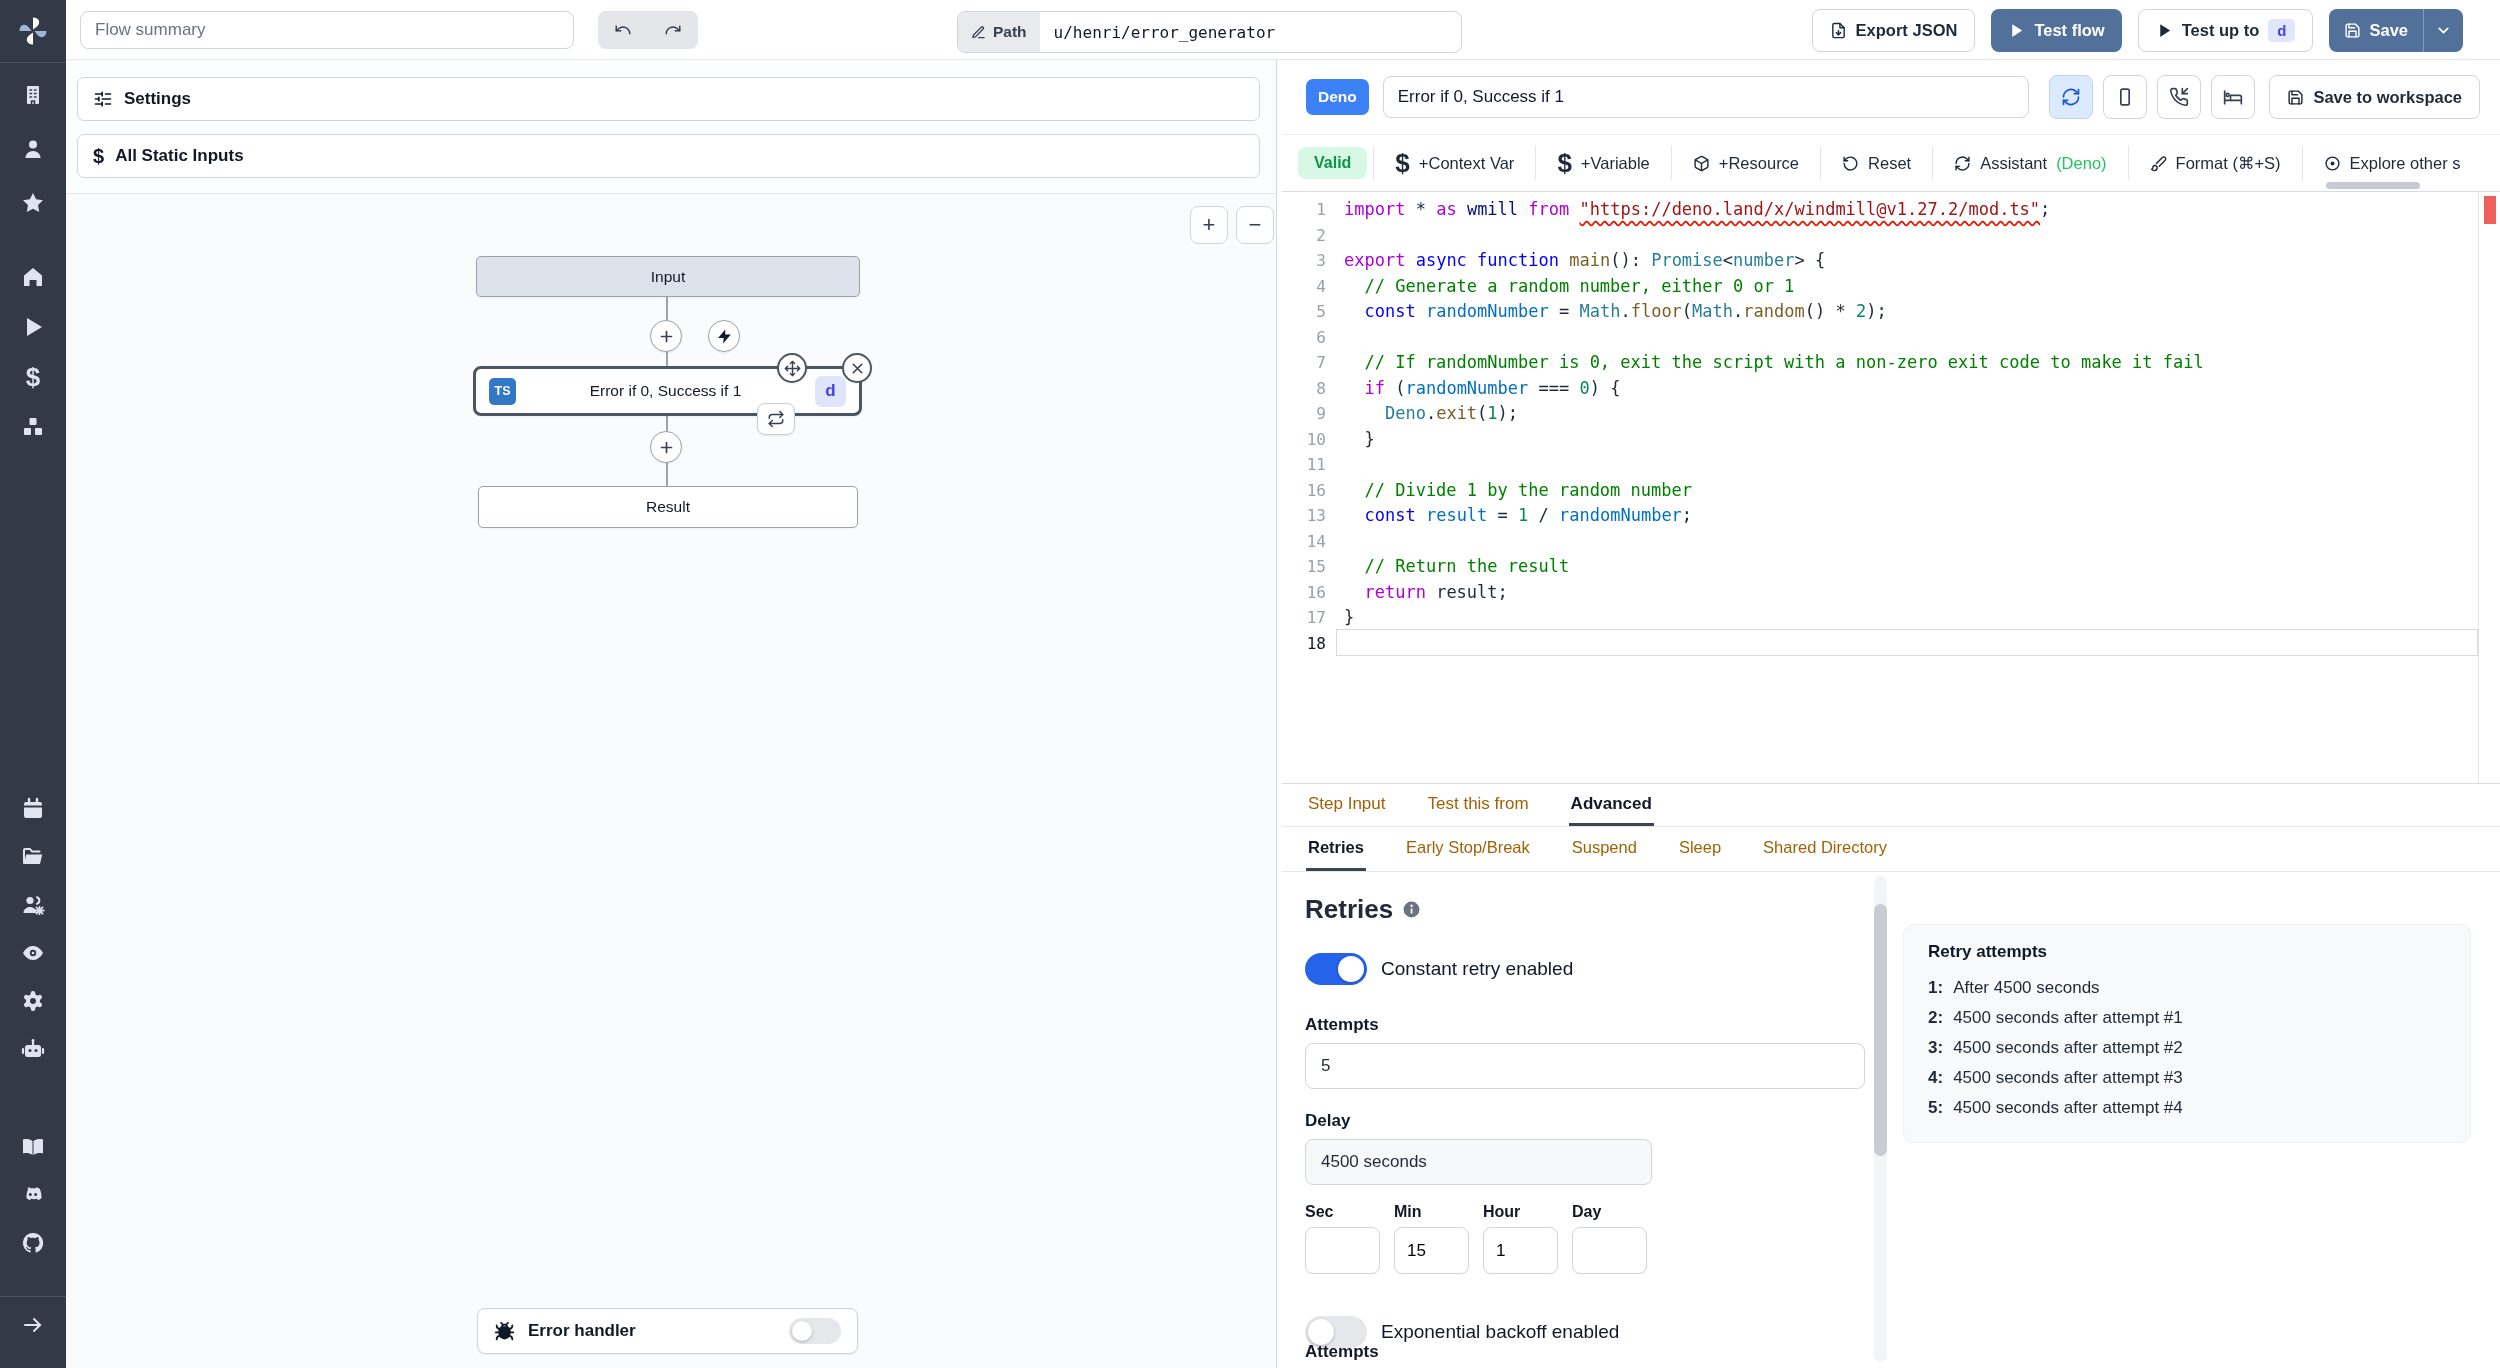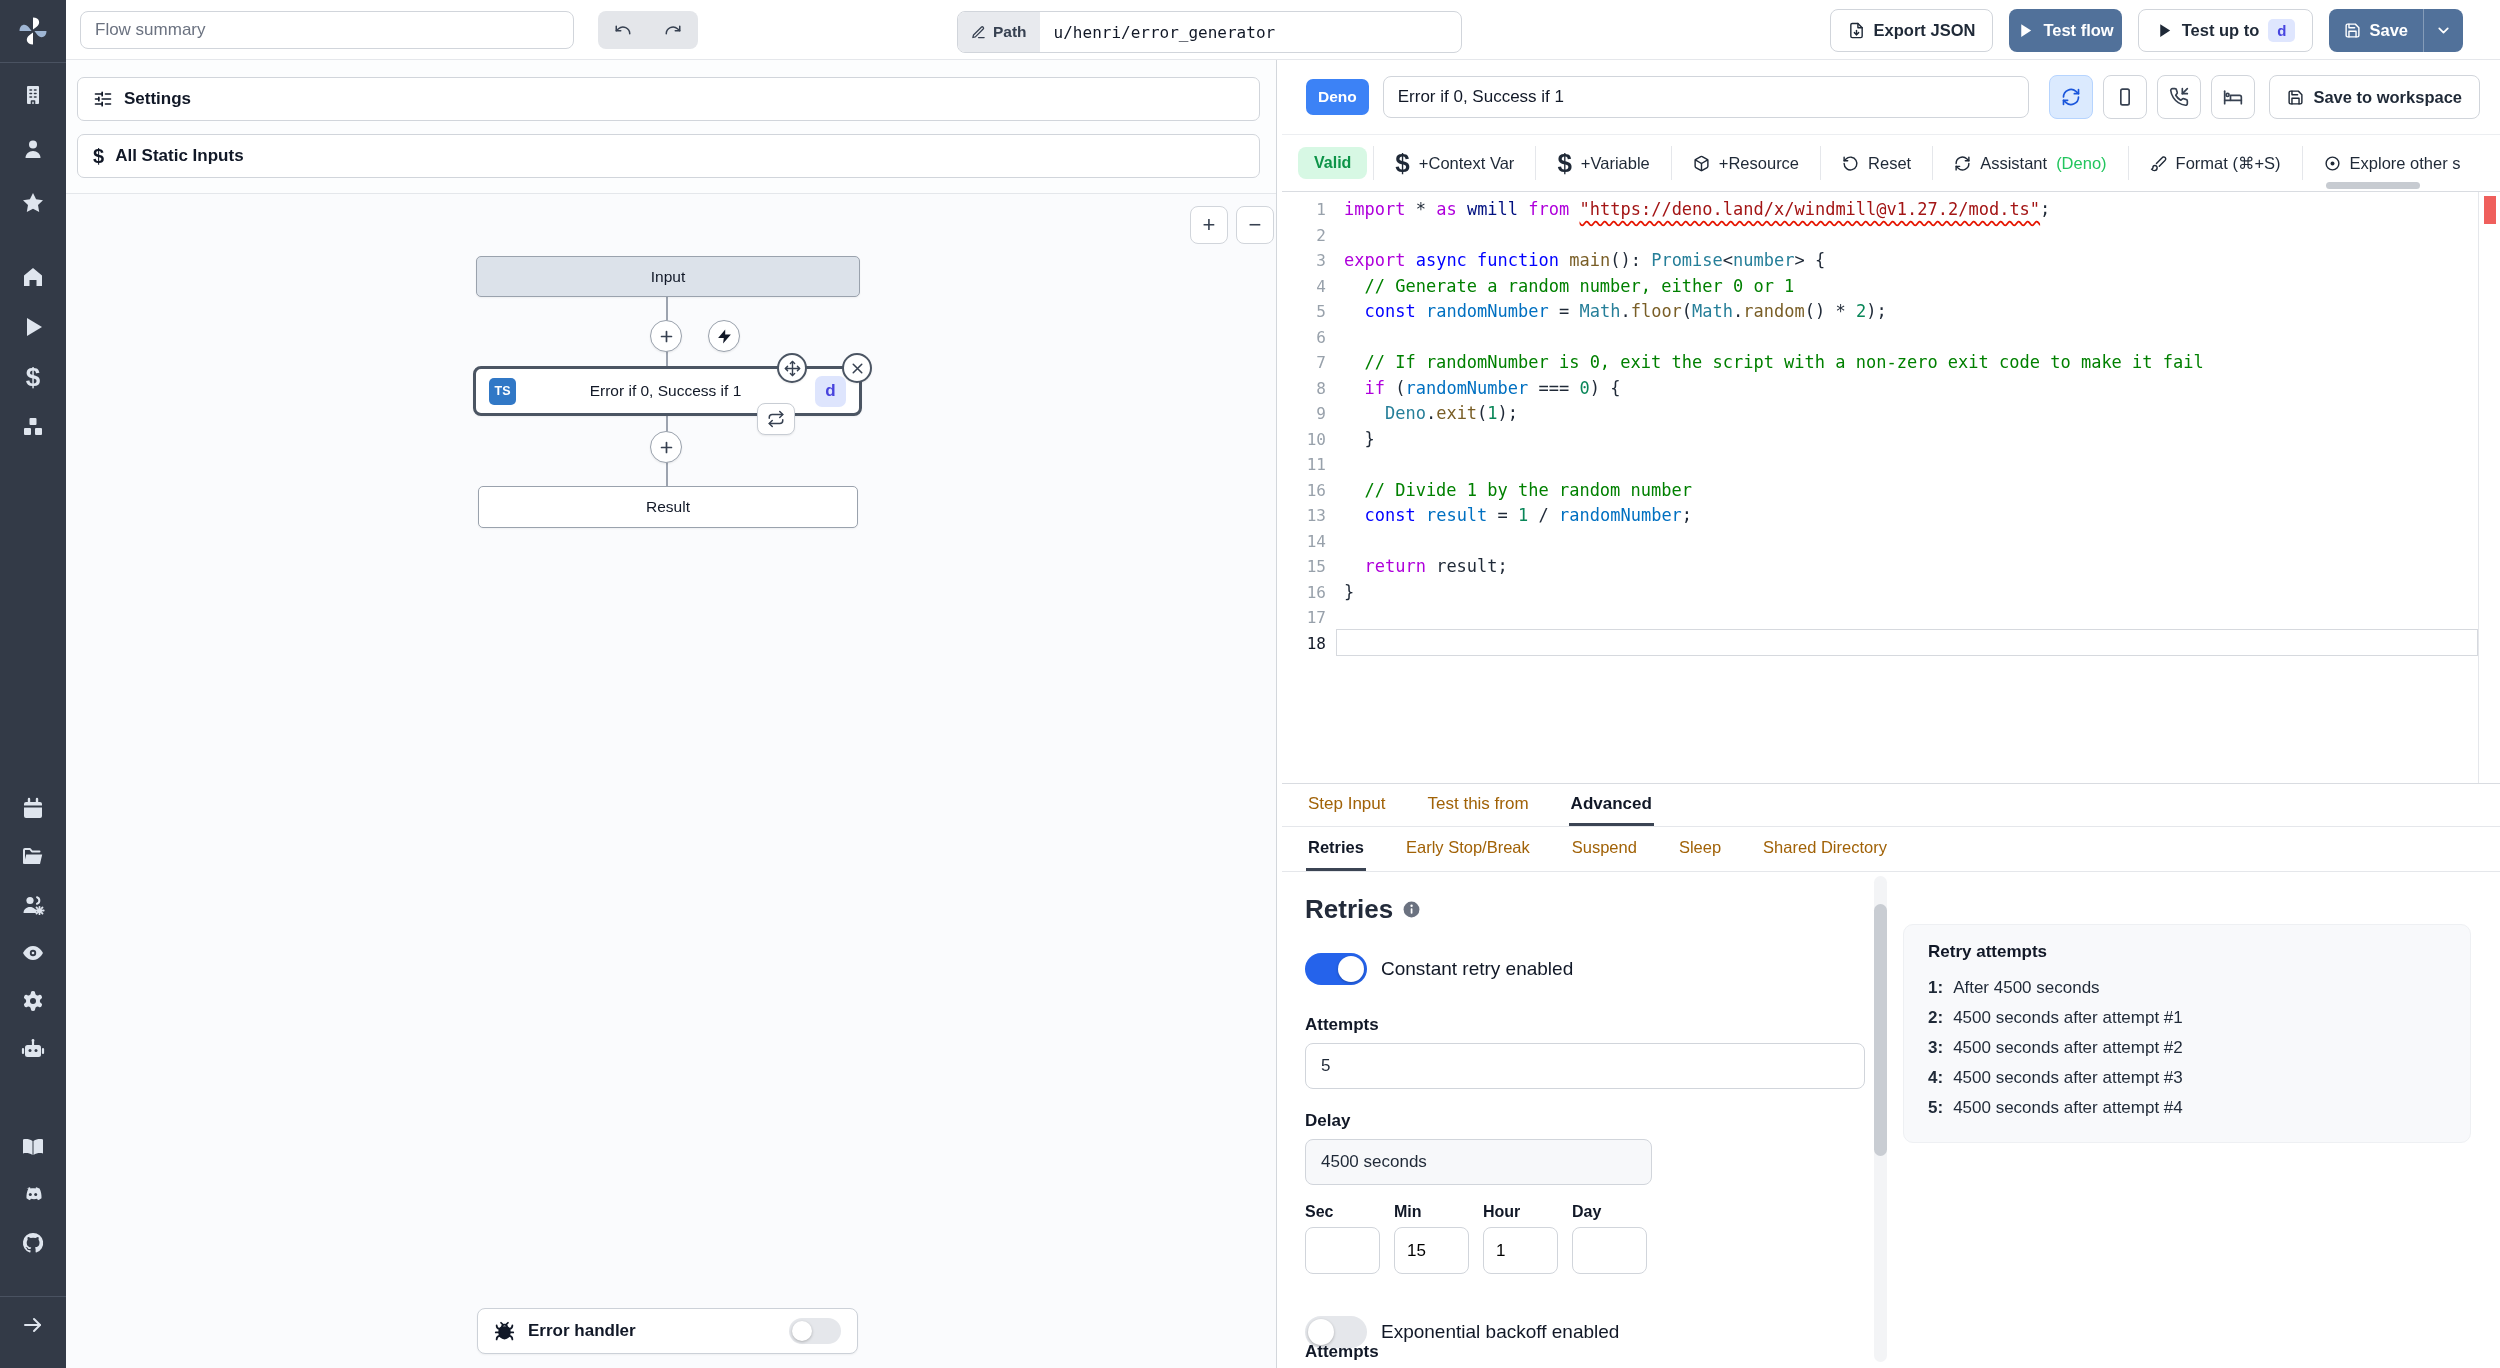--- a/index.html
+++ b/index.html
@@ -25,21 +25,21 @@
   .undoredo button { flex:1; background:none; border:none; color:#374151; display:flex; align-items:center; justify-content:center; cursor:pointer; }
   .undoredo svg { width:18px; height:18px; }
   .pathbox { position:absolute; left:891px; top:11px; width:505px; height:42px; border:1px solid #d1d5db; border-radius:8px; display:flex; overflow:hidden; background:#fff; cursor:pointer; }
   .pathbox .pseg { background:#e8eaee; display:flex; align-items:center; gap:7px; padding:0 13px; font-size:15.5px; font-weight:600; color:#374151; }
   .pathbox .pseg svg { width:15px; height:15px; }
   .pathbox .pval { display:flex; align-items:center; padding:0 14px; font-size:16px; color:#111827; }
   .tb-right { position:absolute; right:37px; top:9px; height:43px; display:flex; gap:16px;margin-left:12px; }
   .btn { display:flex; align-items:center; gap:9px; border-radius:8px; font-size:16.5px; font-weight:600; cursor:pointer; border:1px solid transparent; }
   .btn svg { width:17px; height:17px; }
   .btn-outline { background:#fff; border-color:#d1d5db; color:#1f2937; padding:0 17px; }
-  .btn-blue { background:#51719a; color:#fff; padding:0 8px; border:none; }
+  .btn-blue { background:#51719a; color:#fff; padding:0 17px; border:none; }
   .badge-d { background:#dfe6fe; color:#4744e0; font-weight:700; font-size:15px; border-radius:5px; padding:3px 9px; }
   .save-split { display:flex; background:#51719a; border-radius:8px; color:#fff; cursor:pointer; }
   .save-split .sleft { display:flex; align-items:center; gap:8px; padding:0 15px; font-size:16.5px; font-weight:600; }
   .save-split .sdiv { width:1px; background:rgba(255,255,255,.3); }
   .save-split .sright { display:flex; align-items:center; padding:0 11px; }
   .save-split svg { width:17px; height:17px; }
 
   
   .content { flex:1; display:flex; min-height:0; }
   .flow-panel { position:relative; width:1211px; flex:none; background:#fcfdfe; border-right:1px solid #d3d7dc; overflow:hidden; }
@@ -555,20 +555,21 @@
             <div class="cline"><span class="tk-pl">  </span><span class="tk-st">const</span><span class="tk-pl"> </span><span class="tk-v2">randomNumber</span><span class="tk-pl"> = </span><span class="tk-ty">Math</span><span class="tk-pl">.</span><span class="tk-fn">floor</span><span class="tk-pl">(</span><span class="tk-ty">Math</span><span class="tk-pl">.</span><span class="tk-fn">random</span><span class="tk-pl">() </span><span class="tk-pl">*</span><span class="tk-pl"> </span><span class="tk-num">2</span><span class="tk-pl">);</span></div>
             <div class="cline"></div>
             <div class="cline"><span class="tk-cm">  // If randomNumber is 0, exit the script with a non-zero exit code to make it fail</span></div>
             <div class="cline"><span class="tk-pl">  </span><span class="tk-kw">if</span><span class="tk-pl"> (</span><span class="tk-v2">randomNumber</span><span class="tk-pl"> === </span><span class="tk-num">0</span><span class="tk-pl">) {</span></div>
             <div class="cline"><span class="tk-pl">    </span><span class="tk-ty">Deno</span><span class="tk-pl">.</span><span class="tk-fn">exit</span><span class="tk-pl">(</span><span class="tk-num">1</span><span class="tk-pl">);</span></div>
             <div class="cline"><span class="tk-pl">  }</span></div>
             <div class="cline"></div>
             <div class="cline"><span class="tk-cm">  // Divide 1 by the random number</span></div>
             <div class="cline"><span class="tk-pl">  </span><span class="tk-st">const</span><span class="tk-pl"> </span><span class="tk-v2">result</span><span class="tk-pl"> = </span><span class="tk-num">1</span><span class="tk-pl"> / </span><span class="tk-v2">randomNumber</span><span class="tk-pl">;</span></div>
             <div class="cline"></div>
+            <div class="cline"><span class="tk-cm">  // Return the result</span></div>
             <div class="cline"><span class="tk-pl">  </span><span class="tk-kw">return</span><span class="tk-pl"> result;</span></div>
             <div class="cline"><span class="tk-pl">}</span></div>
             <div class="cline"></div>
           </div>
         <div class="ruler">
           <div class="errmark"></div>
         </div>
       </div>
 
       <div class="ed-tabs" id="ed-tabs">

